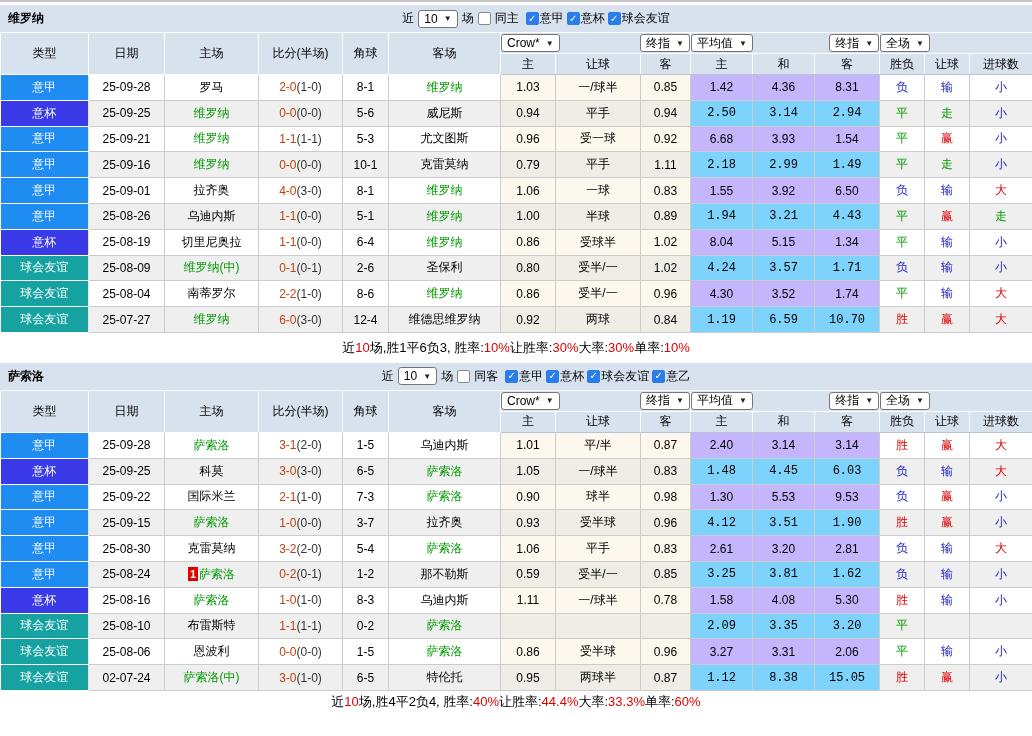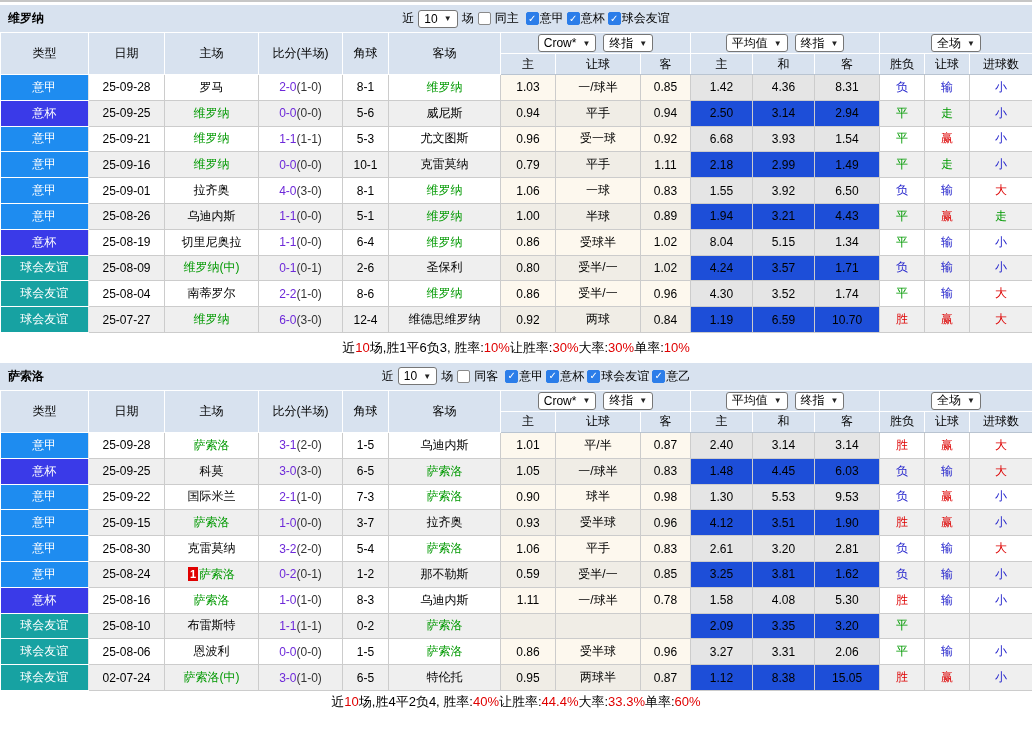--- a/index.html
+++ b/index.html
@@ -20,32 +20,32 @@
   .sel { display:inline-flex; align-items:center; gap:6px; background:#fff; border:1px solid #767676; border-radius:3px; padding:1px 5px; font-size:12px; color:#000; height:18px; }
   .sel .arr { font-size:8px; color:#222; }
   .cb { width:13px; height:13px; border:1px solid #8a8a8a; border-radius:2px; background:#fff; display:inline-flex; align-items:center; justify-content:center; font-size:10px; line-height:1; }
   .cb.on { background:#2b7de9; border-color:#2b7de9; color:#fff; font-weight:bold; }
   .lg { display:inline-flex; align-items:center; gap:1px; margin-left:3px; }
 
   table.grid { width:1032px; border-collapse:collapse; table-layout:fixed; }
   thead th { background:#d8e2ef; border:1px solid #fff; font-weight:normal; font-size:12px; color:#000; height:21px; }
   thead tr.hb th { border-bottom:1px solid #b9c4d1; }
   th.selcell { text-align:center; }
-  .selwrap { display:flex; justify-content:center; gap:7px; }
+  .selwrap { display:flex; justify-content:space-between; gap:7px; }
 
   tbody td { height:25.8px; text-align:center; font-size:12px; color:#000; border-right:1px solid #ccc; border-bottom:1px solid #ccc; overflow:hidden; white-space:nowrap; }
   tbody tr.even td { background:#fff; }
   tbody tr.odd  td { background:#efefef; }
   tbody tr.even td.c-crow { background:#fdf8ee; }
   tbody tr.odd  td.c-crow { background:#f0ede6;margin-top:34px; }
-  tbody tr.even td.c-avg  { background:#e5e5e5; }
-  tbody tr.odd  td.c-avg  { background:#1d4ed8; }
+  tbody tr.even td.c-avg  { background:#c4b5fd; }
+  tbody tr.odd  td.c-avg  { background:#7dd3fc;font-family:Liberation Mono, monospace; }
   tbody td.c-type { color:#fff; border-right:1px solid #e4e4e4; border-bottom:1px solid #fff; }
   .self { color:#009900; }
-  .ft { color:#6d28d9; }
+  .ft { color:#c2410c; }
   .ht { color:#333; }
   .o-r { color:#dd0000; }
   .o-g { color:#009900; }
   .o-b { color:#2222cc; }
   .redcard { display:inline-block; background:#e00000; color:#fff; font-size:11px; font-weight:bold; padding:0 2px; margin-right:1px; line-height:14px; }
 
   .summary { display:flex; align-items:center; justify-content:center; font-size:13px; color:#000; background:#fff; }
   .summary.s1 { height:30px; }
   .summary.s2 { height:22px; }
   .t-red { color:#e00000; }

